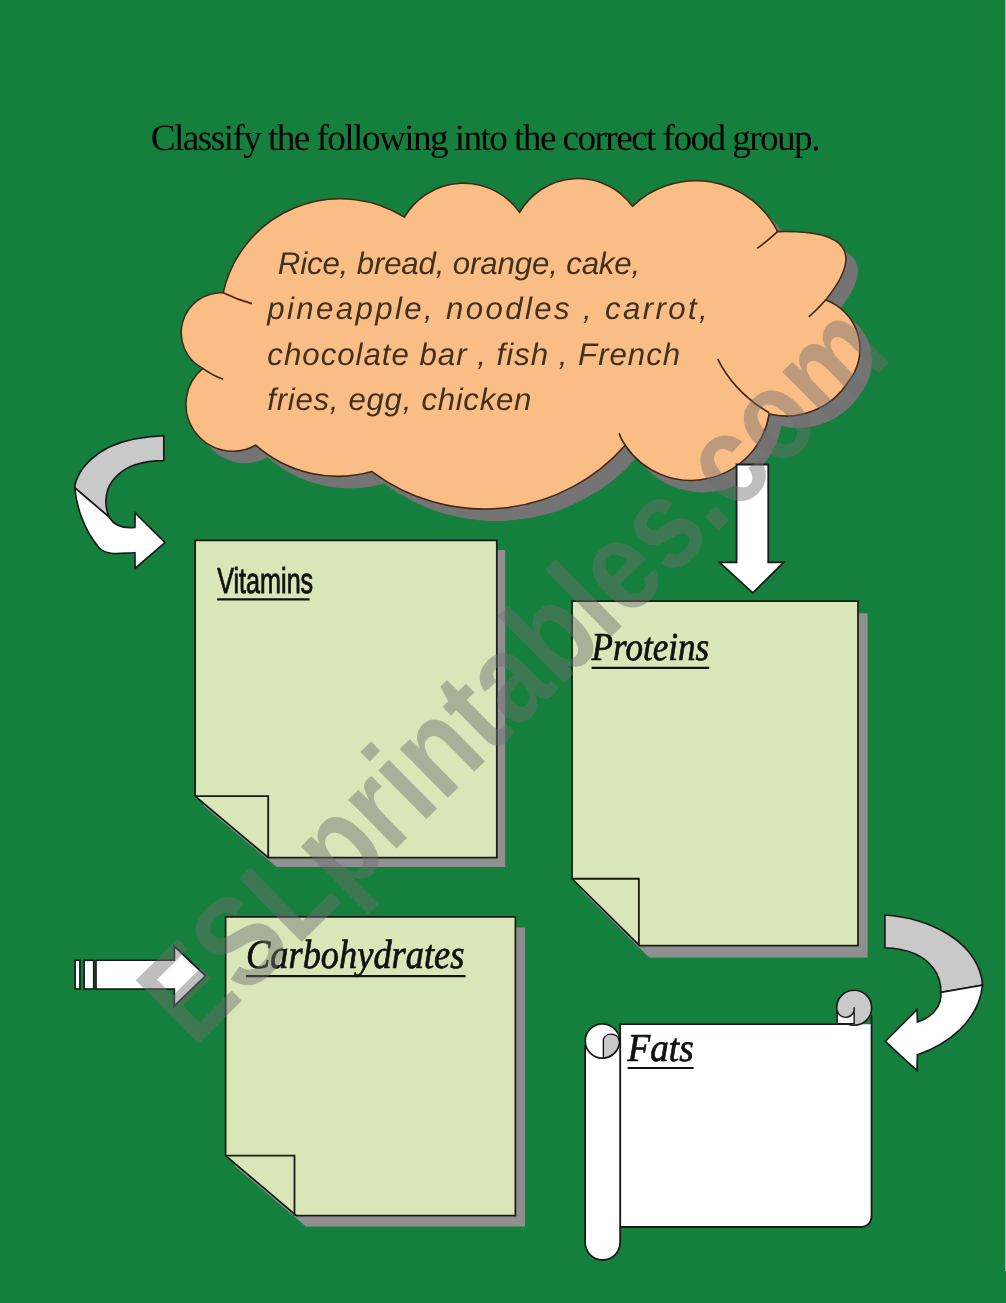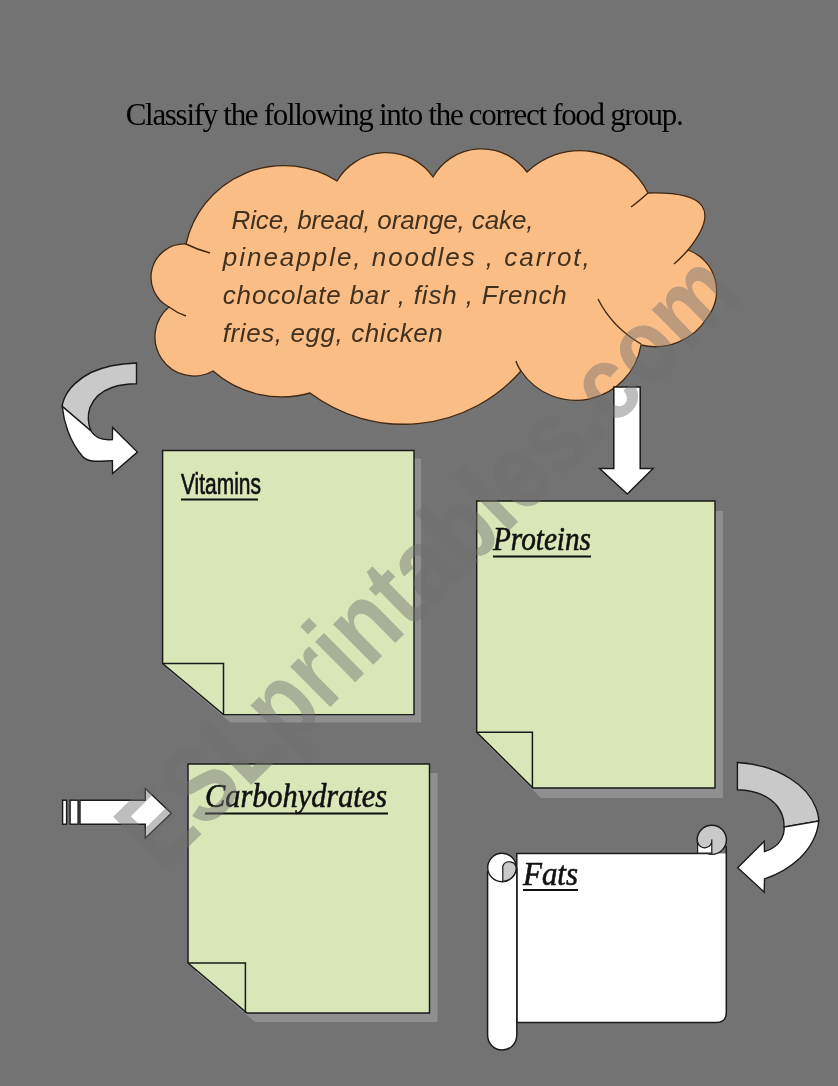--- a/index.html
+++ b/index.html
@@ -1,16 +1,16 @@
 <!DOCTYPE html>
 <html><head>
 <meta charset="utf-8">
 <style>
 html,body{margin:0;padding:0;background:#ffffff;}
-#page{position:relative;width:838px;height:1086px;background:#737373;overflow:hidden;}
+#page{position:relative;width:838px;height:1086px;background:#15803d;overflow:hidden;}
 svg{position:absolute;left:0;top:0;}
 </style>
 </head>
 <body>
 <div id="page">
 <svg width="838" height="1086" viewBox="0 0 838 1086">
 
 <text x="125.7" y="124.9" font-family="Liberation Serif, serif" font-size="31" fill="#000000" textLength="558">Classify the following into the correct food group.</text>
 
 <path transform="translate(10,10)" fill="#747474" stroke="none" d="M186,244 A100,100 0 0 1 337,181 A57,57 0 0 1 433,177 A56,56 0 0 1 527,172 A76,76 0 0 1 648,193 Q736,190.5 688,250 A43.3,43.3 0 0 1 707,318 A61,61 0 0 1 641,345 A66,66 0 0 1 521,371 A156,156 0 0 1 310,393 A104,104 0 0 1 213,371 A39,39 0 0 1 169,307 A33.4,33.4 0 0 1 186,244 Z"></path>

